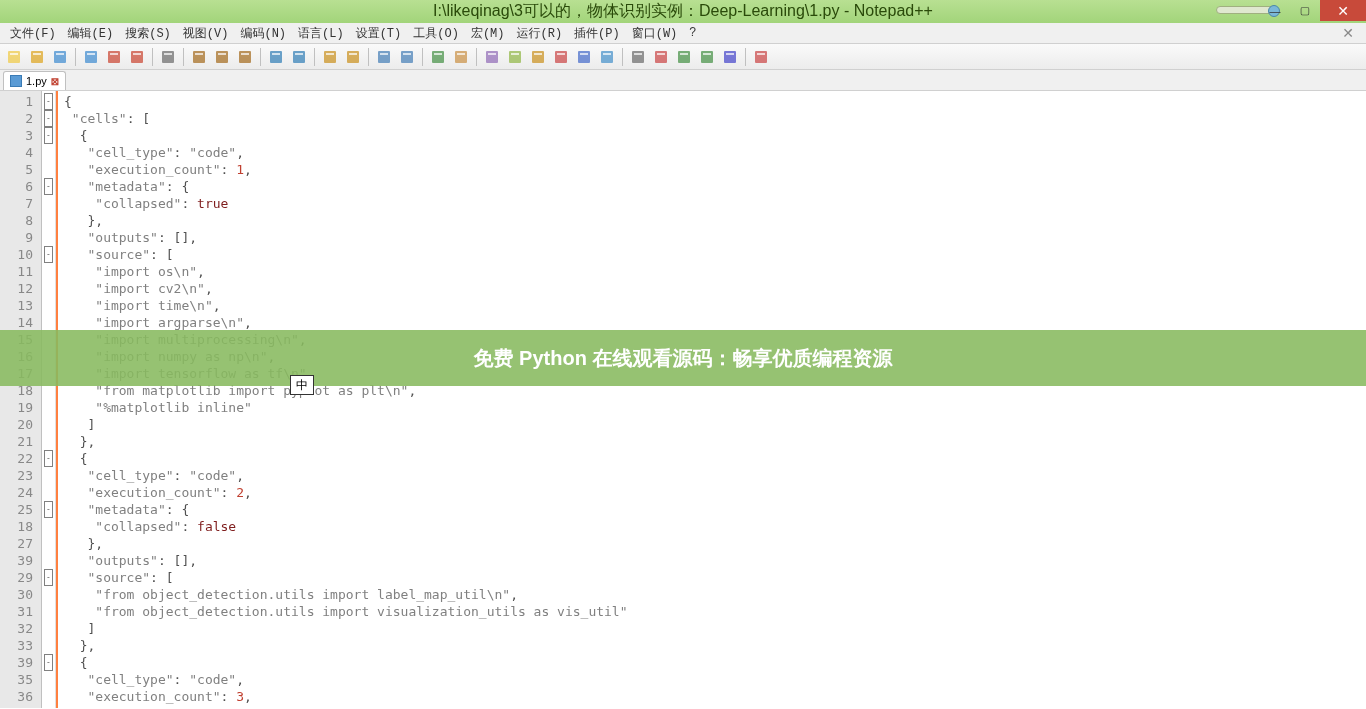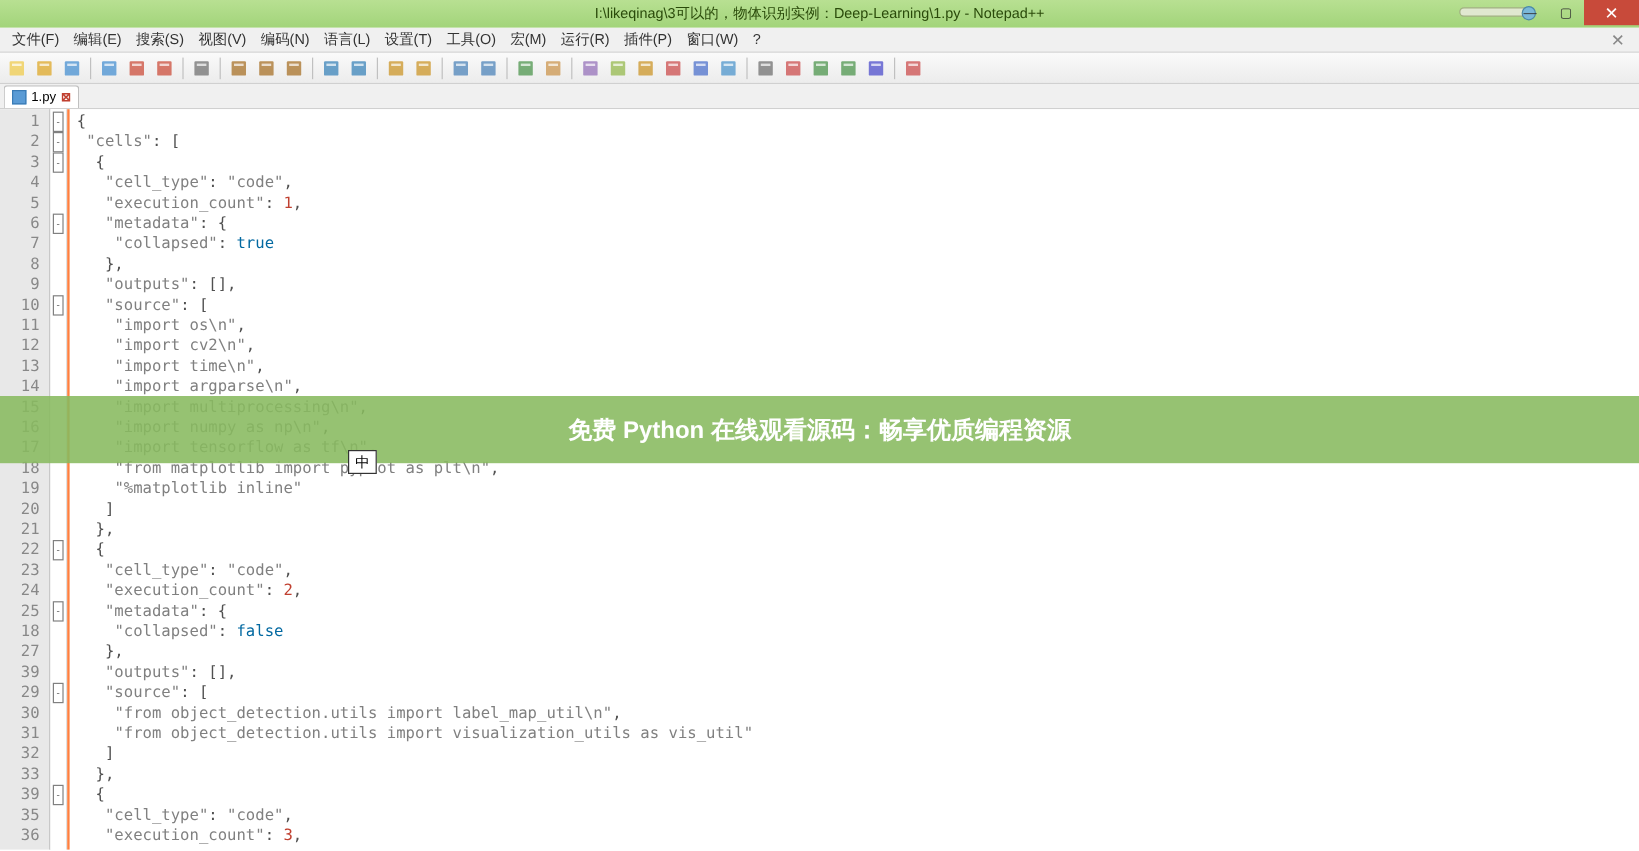--- a/index.html
+++ b/index.html
@@ -1,46 +1,46 @@
 <!DOCTYPE html>
 <html><head>
 <meta charset="utf-8">
 <style>
 * { margin:0; padding:0; box-sizing:border-box; }
 body { font-family:"Microsoft YaHei",Tahoma,sans-serif; font-size:12px; background:#fff; width:1366px; height:709px; overflow:hidden; position:relative; }
 .titlebar { height:23px; background:linear-gradient(#b8e092,#a2d47a); display:flex; align-items:center; position:relative; }
-.title-text { position:absolute; left:50%; transform:translateX(-50%); color:#2a4a0a; font-size:12px; }
+.title-text { position:absolute; left:50%; transform:translateX(-50%); color:#2a4a0a; font-size:16px; }
 .slider { position:absolute; right:90px; top:6px; width:60px; height:8px; background:#e0e8d0; border-radius:4px; border:1px solid #a0b080; }
 .slider-thumb { position:absolute; right:-5px; top:-2px; width:12px; height:12px; border-radius:50%; background:#7ab8d8; border:1px solid #4a88a8; }
 .winbtns { position:absolute; right:0; top:0; display:flex; }
 .winbtn { width:30px; height:21px; display:flex; align-items:center; justify-content:center; font-size:11px; color:#333; cursor:pointer; }
 .winbtn.close { width:46px; background:#c84a3a; color:#fff; font-size:14px; }
 .menubar { height:21px; background:#f0f0f0; display:flex; align-items:center; padding:0 4px; border-bottom:1px solid #d0d0d0; }
-.menu-item { padding:0 6px; color:#333; cursor:pointer; }
+.menu-item { padding:0 6px; color:#333; cursor:pointer;font-family:Liberation Mono, monospace; }
 .menu-close { margin-left:auto; font-size:14px; color:#888; padding:0 8px; cursor:pointer; }
 .toolbar { height:26px; background:linear-gradient(#fafafa,#ececec); border-bottom:1px solid #d0d0d0; display:flex; align-items:center; padding:0 4px; gap:3px; }
 .tbtn { width:20px; height:20px; display:flex; align-items:center; justify-content:center; cursor:pointer; border-radius:2px; }
 .tbtn svg { width:16px; height:16px; }
 .tsep { width:1px; height:18px; background:#c0c0c0; margin:0 2px; }
 .tabbar { height:21px; background:#f0f0f0; border-bottom:1px solid #d0d0d0; display:flex; align-items:flex-end; padding-left:3px; }
 .tab { height:19px; background:#fff; border:1px solid #c0c0c0; border-bottom:none; padding:0 6px; display:flex; align-items:center; gap:4px; font-size:11px; border-radius:3px 3px 0 0; }
 .tab-icon { width:12px; height:12px; background:#5a9bd5; border:1px solid #3a7bb5; }
 .tab-close { color:#c04030; font-weight:bold; font-size:10px; cursor:pointer; }
 .editor { position:relative; height:617px; background:#fff; display:flex; font-family:Consolas,monospace; font-size:13px; }
 .gutter { width:42px; background:#e8e8e8; border-right:1px solid #c0c0c0; text-align:right; color:#888; padding-top:2px; }
 .gutter div { height:17px; line-height:17px; padding-right:8px; }
 .fold-col { width:14px; background:#fff; border-right:1px solid #e0e0e0; padding-top:2px; }
 .fold-col div { height:17px; display:flex; align-items:center; justify-content:center; }
 .fold-box { width:9px; height:9px; border:1px solid #808080; background:#fff; font-size:8px; line-height:7px; text-align:center; color:#606060; cursor:pointer; }
 .code-area { flex:1; padding:2px 0 0 6px; position:relative; border-left:2px solid #ff8040; }
 .code-line { height:17px; line-height:17px; white-space:pre; }
 .str { color:#808080; }
 .num { color:#c04030; }
 .punct { color:#505050; }
-.kw { color:#0369a1; }
+.kw { color:#7f1d1d; }
 .banner { position:absolute; left:0; width:1366px; top:330px; height:56px; background:rgba(135,185,95,0.88); display:flex; align-items:center; justify-content:center; color:#fff; font-size:20px; font-weight:bold; z-index:50; }
 .ime-box { position:absolute; left:290px; top:375px; width:24px; height:20px; border:1px solid #333; background:#fff; display:flex; align-items:center; justify-content:center; font-size:12px; z-index:51; }
 </style>
 </head>
 <body>
 
 <div class="titlebar">
   <span class="title-text">I:\likeqinag\3可以的，物体识别实例：Deep-Learning\1.py - Notepad++</span>
   <div class="slider">
       <div class="slider-thumb"></div>

